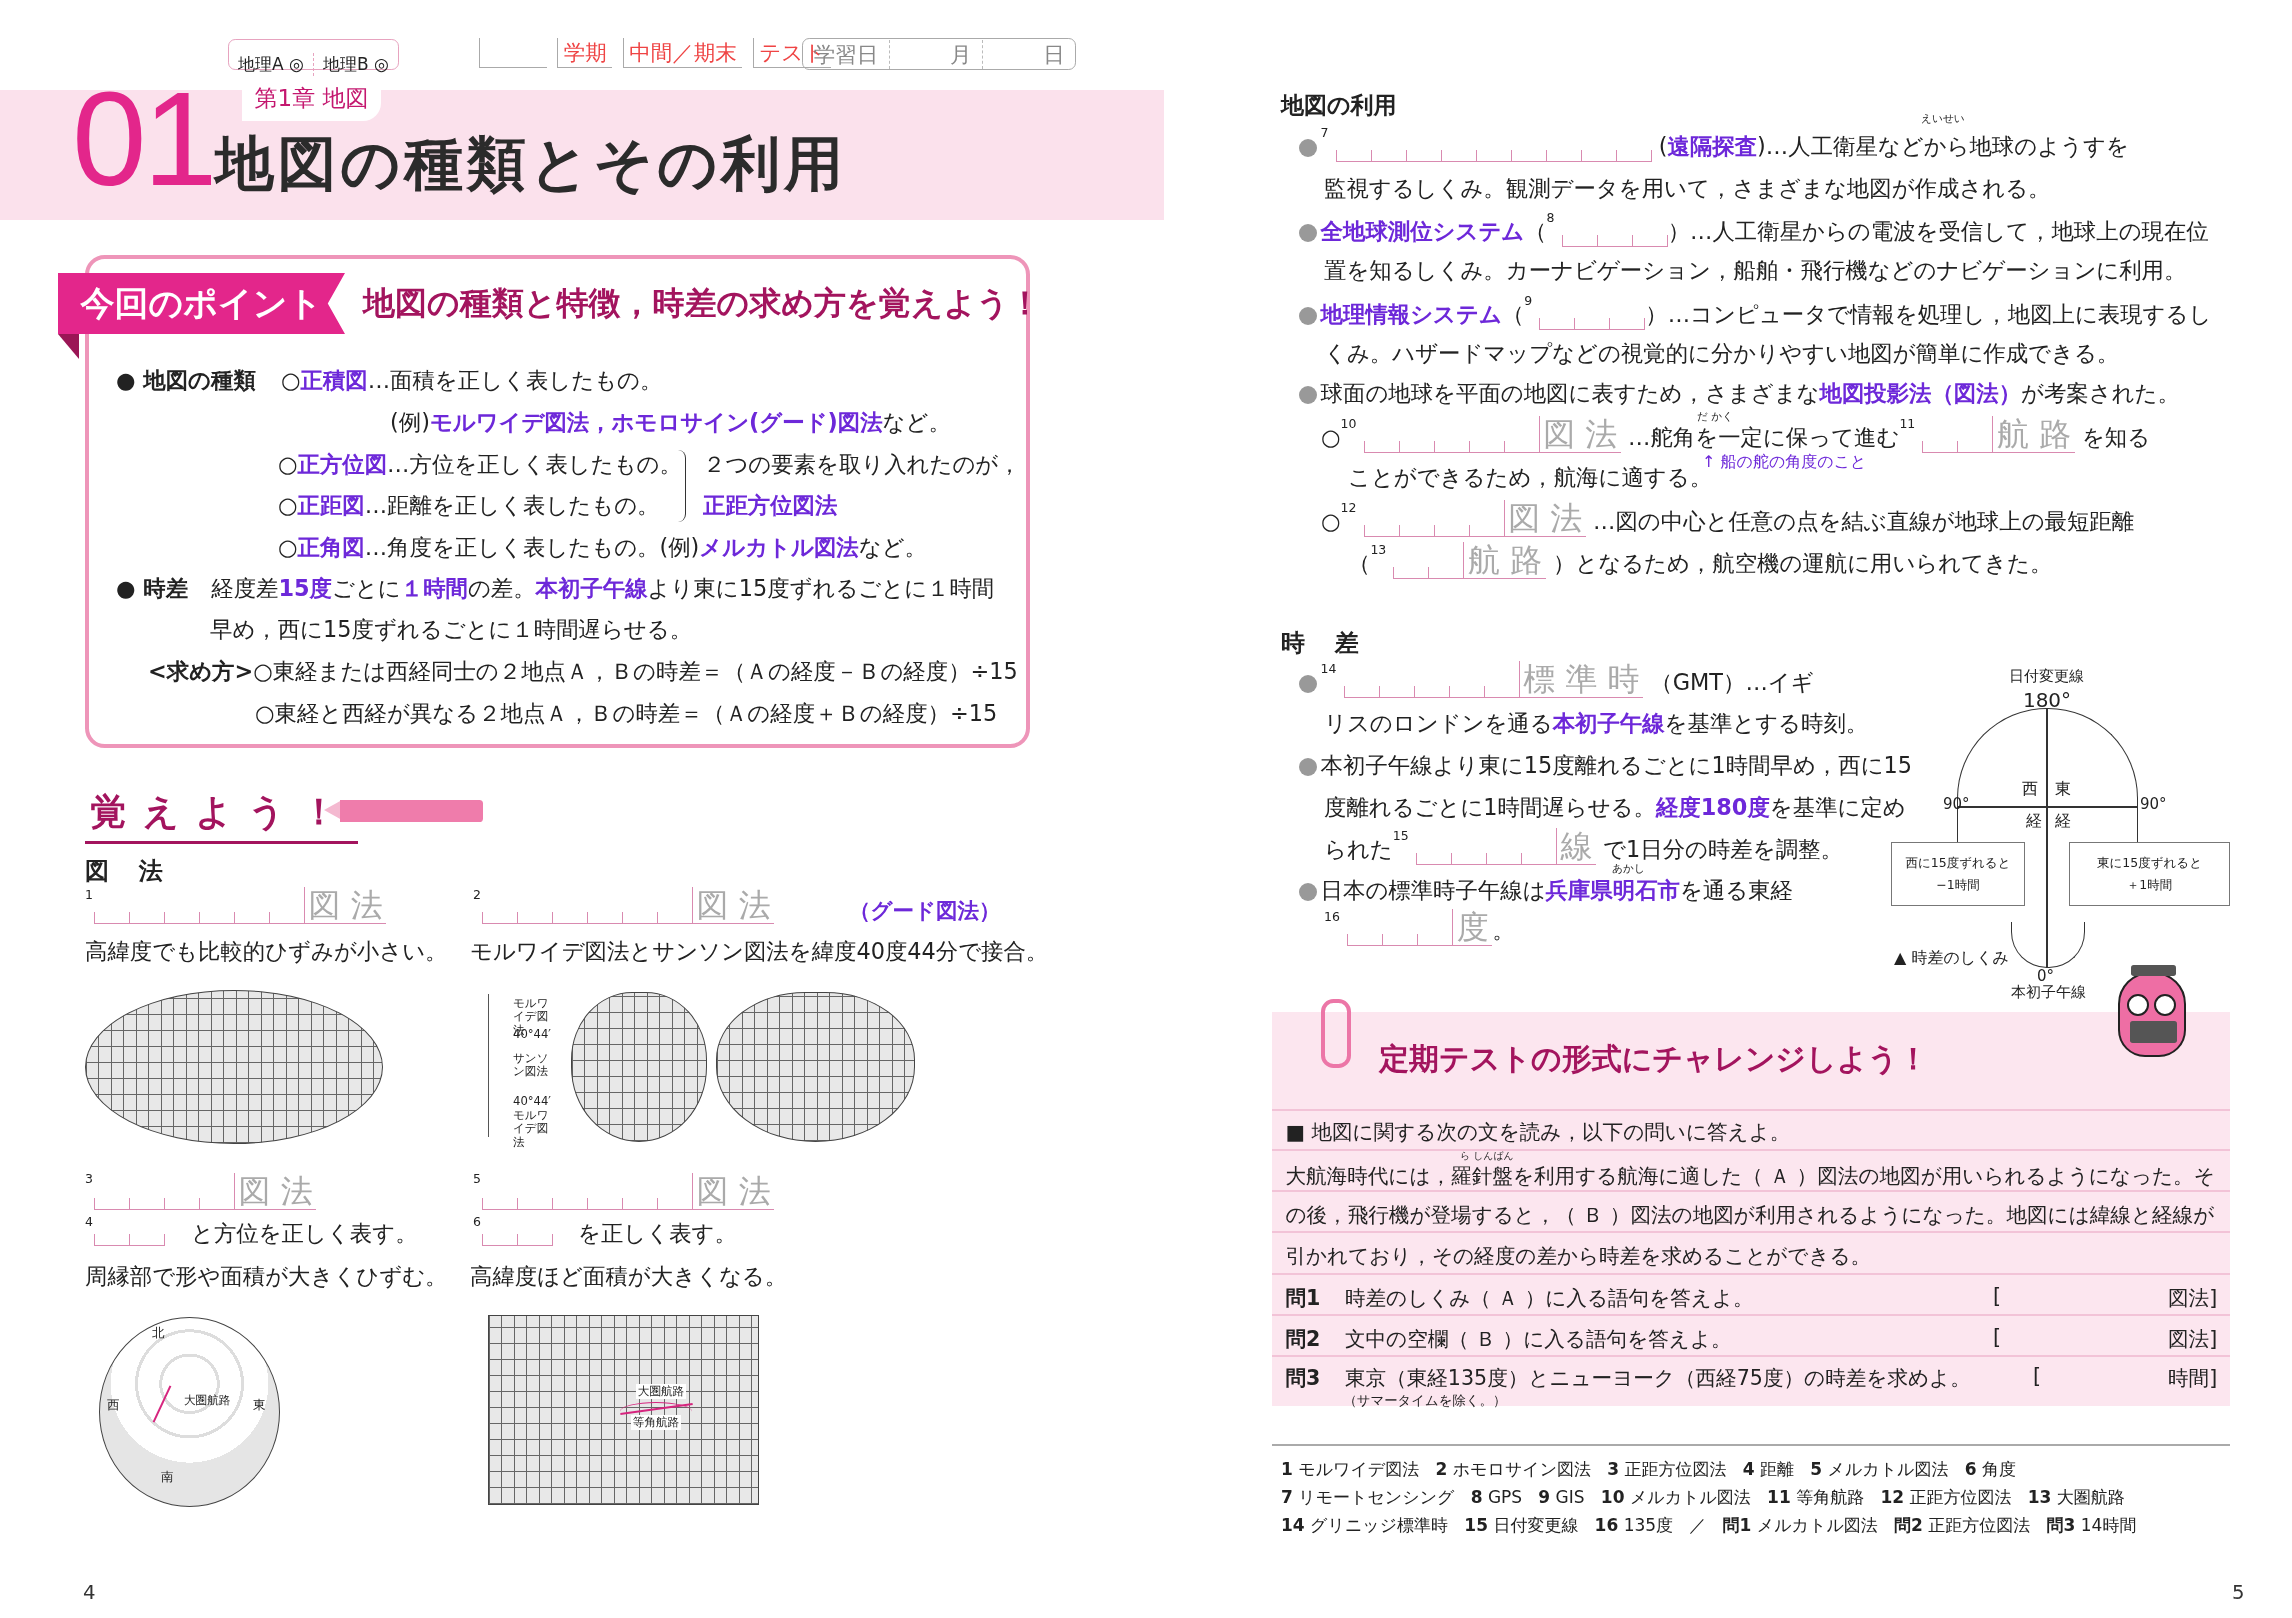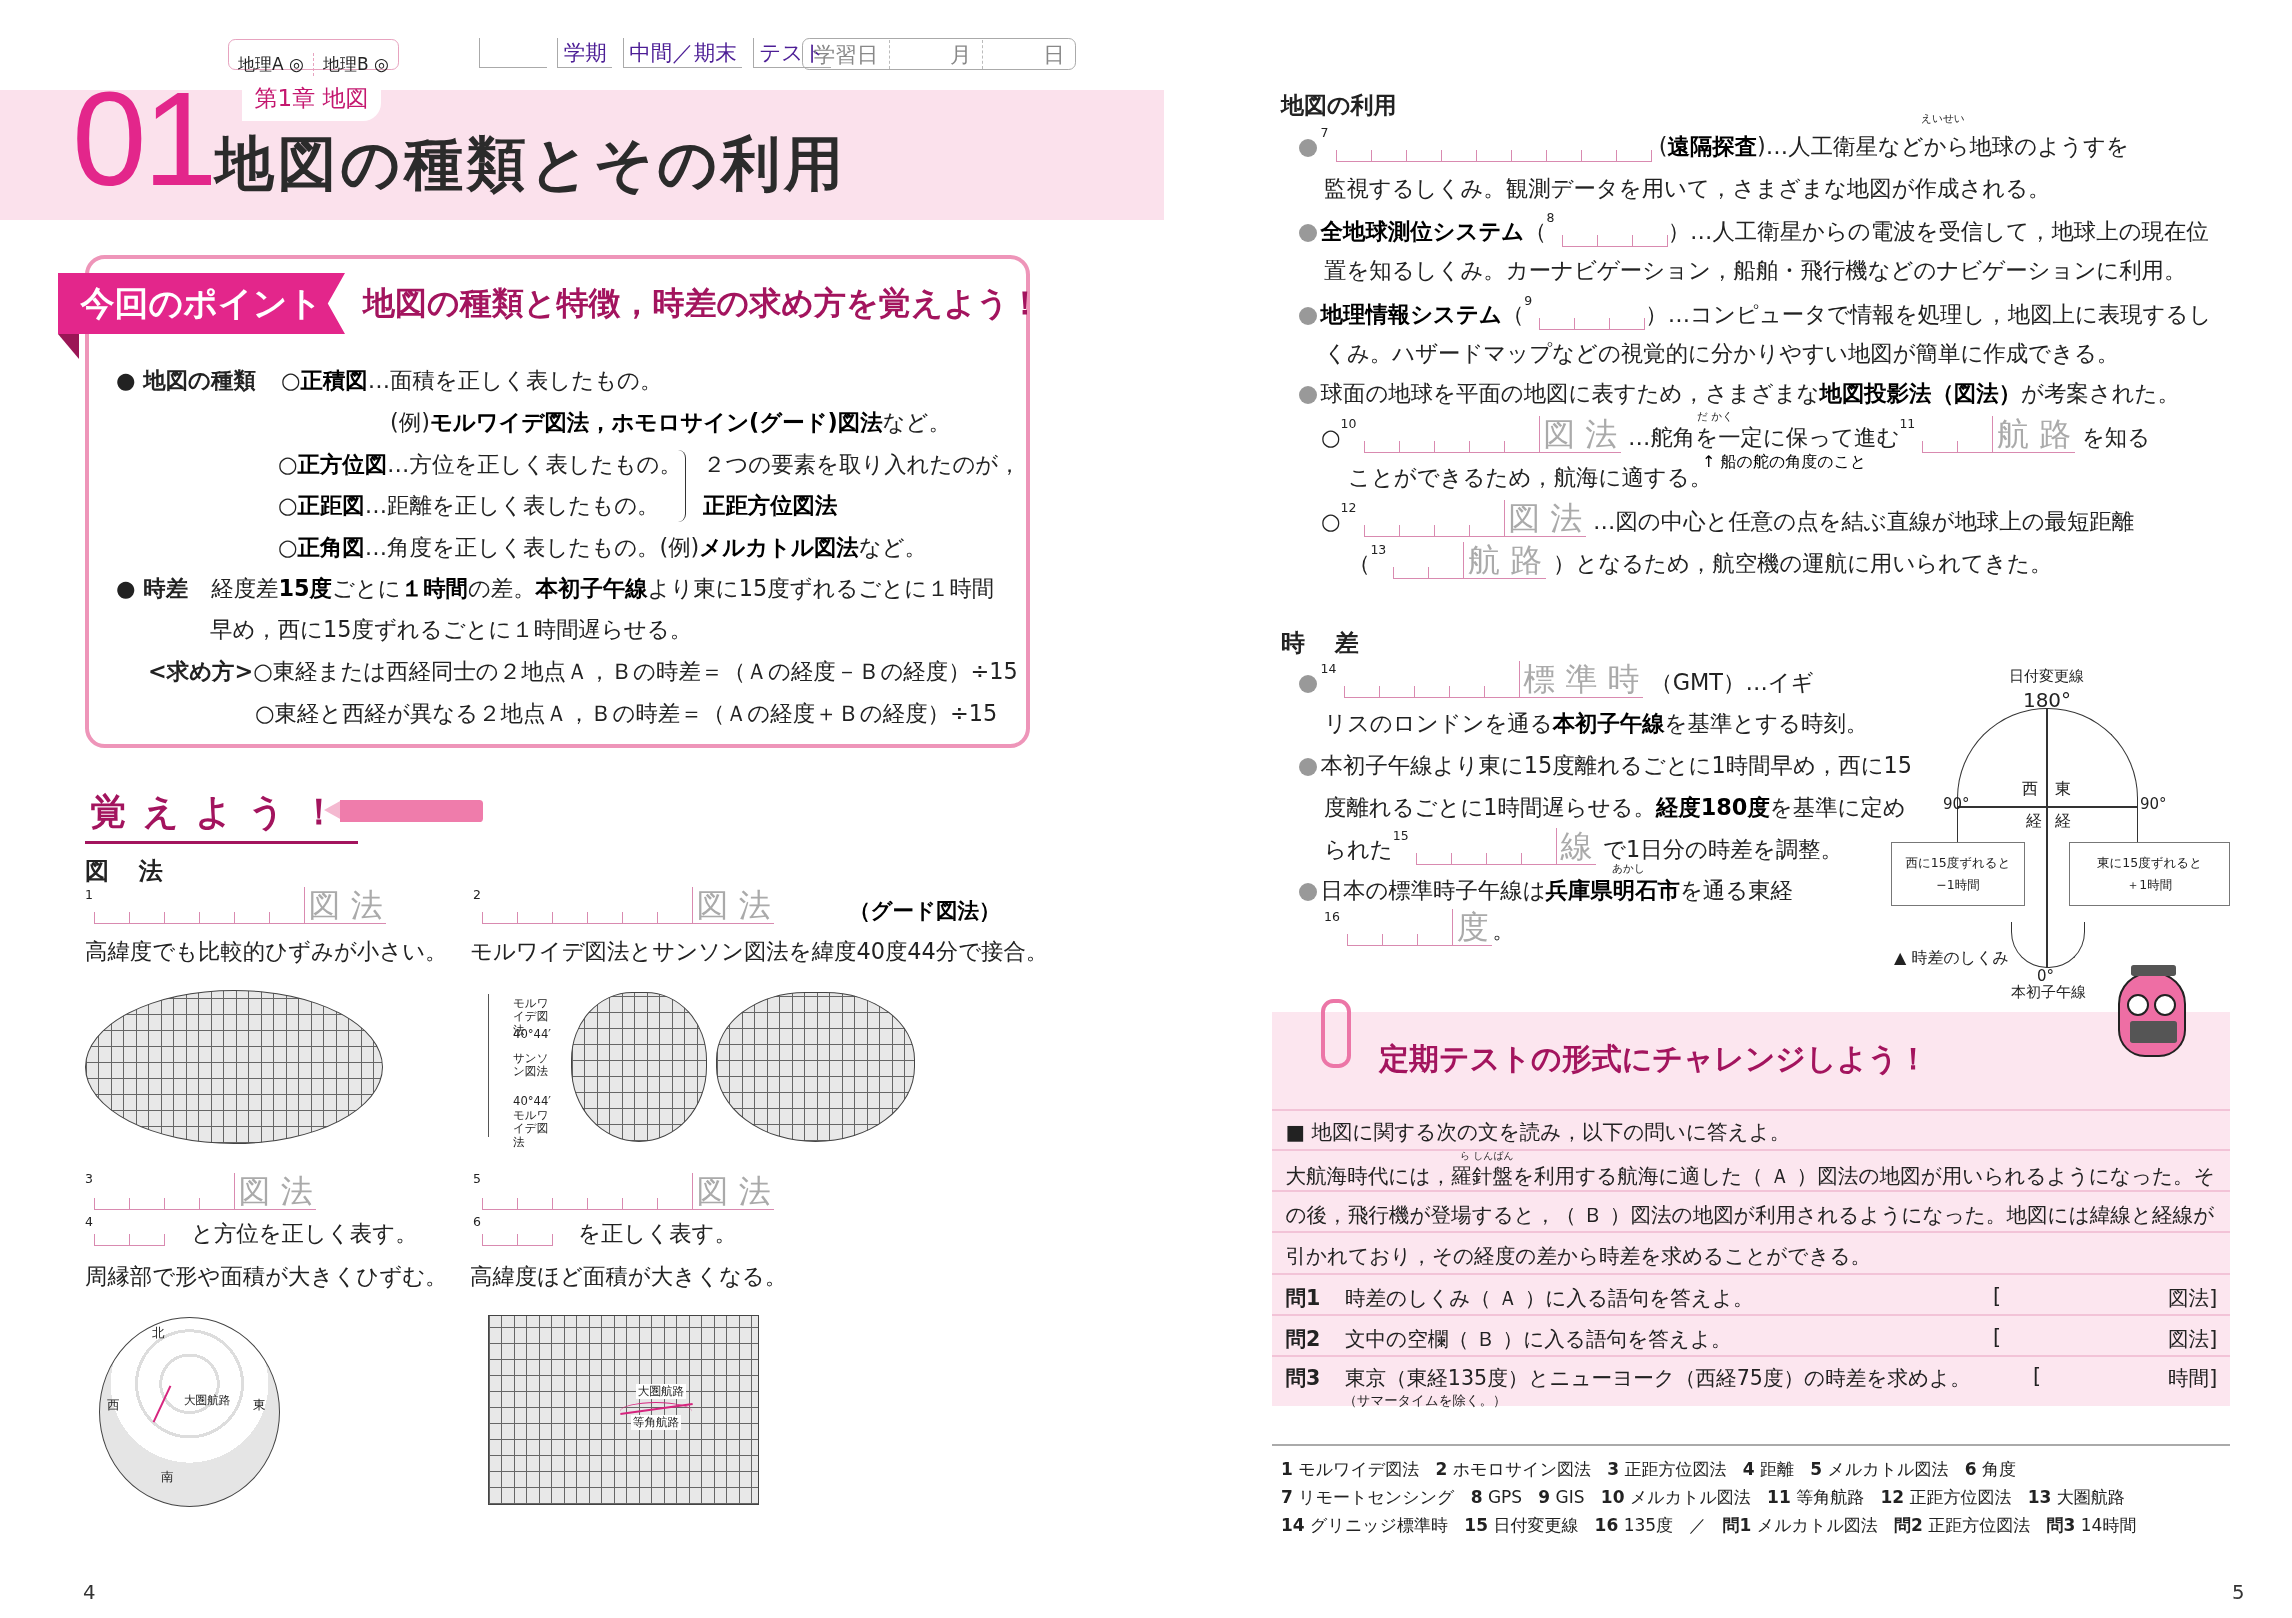--- a/index.html
+++ b/index.html
@@ -1,24 +1,24 @@
 <!DOCTYPE html>
 <html style="font-size:14.3px"><head>
 <meta charset="utf-8">
 <style>
   html,body{margin:0;padding:0;}
   body{width:2293px;height:1618px;background:#fff;position:relative;overflow:hidden;
        font-family:"DejaVu Sans","Liberation Sans",sans-serif;color:#222;}
   .abs{position:absolute;}
-  .pk{color:#000000;font-weight:bold;}
+  .pk{color:#6d28d9;font-weight:bold;}
   
   .tagbox{border:1.8px solid #e7a3bf;border-radius:7.2px;display:flex;font-size:17px;height:29px;align-items:center;}
   .tagbox span{padding:0 9px;margin-top:20px;}
   .tagbox span+span{border-left:0.9px dashed #e7a3bf;}
-  .termbox{display:flex;font-size:21.5px;color:#4c1d95;gap:10.7px;align-items:center;}
+  .termbox{display:flex;font-size:21.5px;color:#ef4444;gap:10.7px;align-items:center;}
   .term-cell{border-bottom:1.8px solid #aaa;border-left:0.9px solid #aaa;padding:0 5.4px;height:29px;display:flex;align-items:flex-end;}
   .datebox{border:1.8px solid #aaa;border-radius:7.2px;display:flex;font-size:21.5px;color:#888;height:30px;align-items:center;}
   .datebox span{padding:0 10.7px;border-right:0.9px dashed #bbb;}
   .datebox span:last-child{border-right:none;}
   
   .band{left:0;top:90px;width:1164px;height:130px;background:#fbe1ec;}
   .num01{left:72px;top:72px;font-size:134px;color:#e3268b;font-family:"Liberation Sans",sans-serif;letter-spacing:-3.6px;line-height:1;}
   .chap{left:242px;top:81px;font-size:23px;color:#c4176f;background:#fff;padding:1.8px 12.5px 7.2px 12.5px;border-radius:0 0 18px 0;}
   .title{left:215px;top:125px;font-size:59px;font-weight:bold;color:#2b2b2b;letter-spacing:3.6px;}
   

